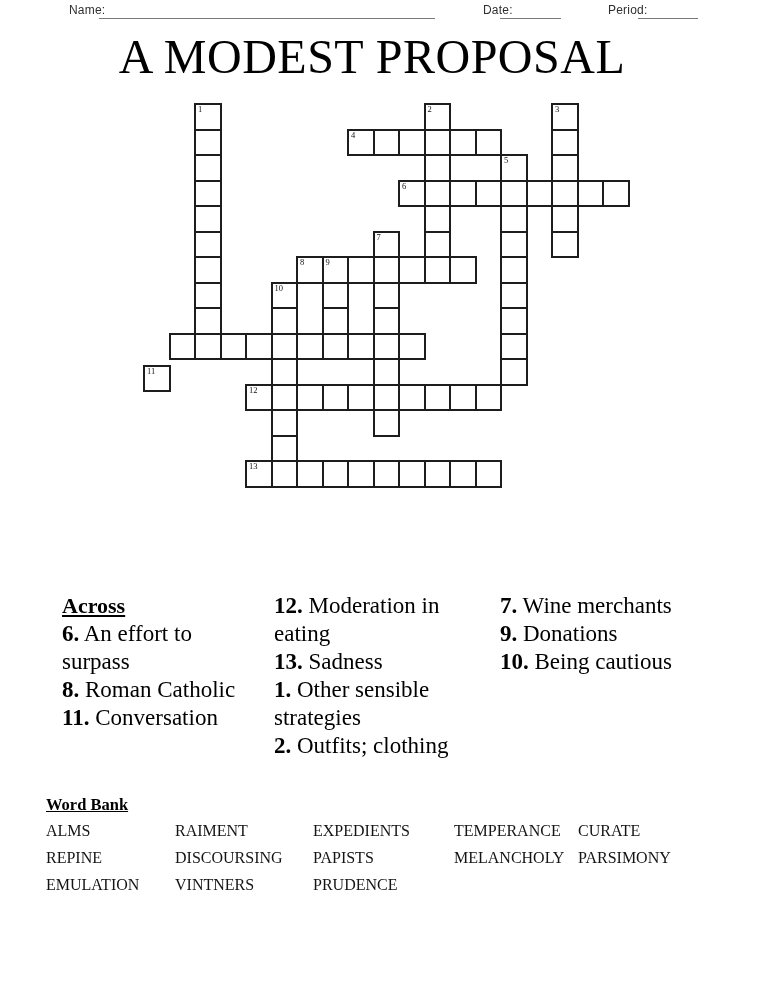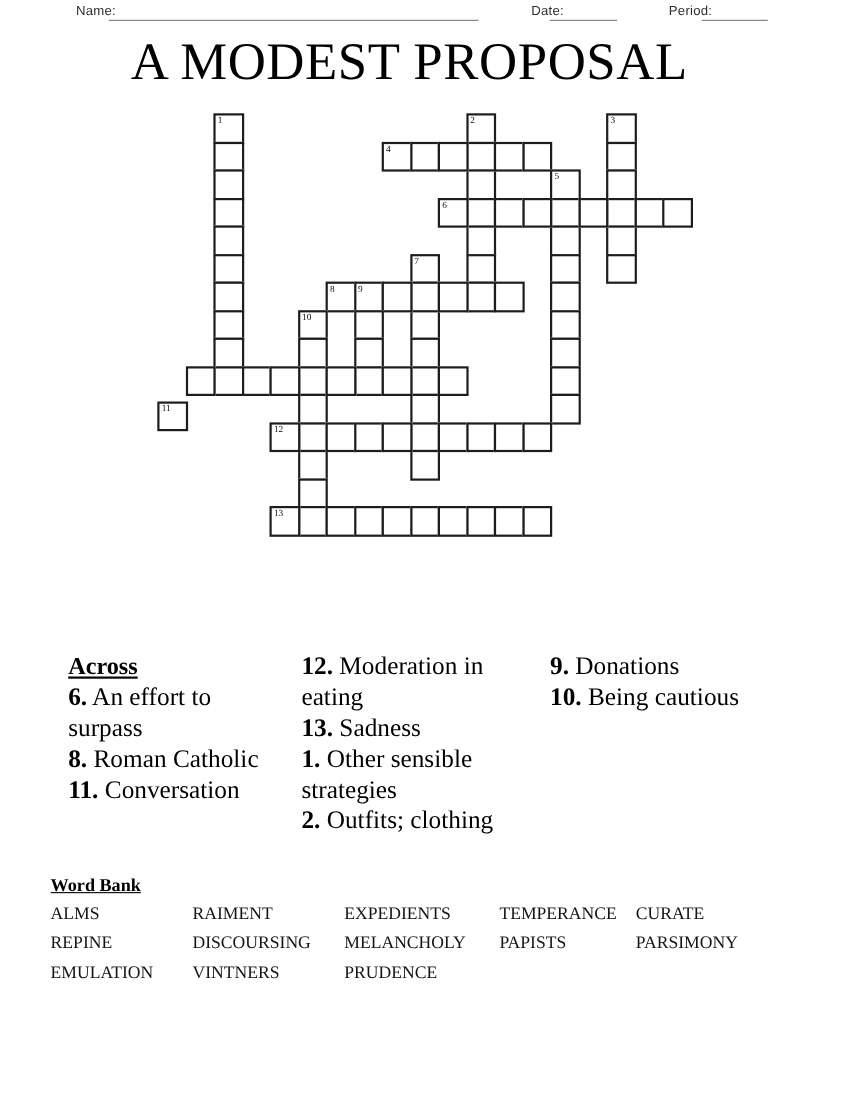--- a/index.html
+++ b/index.html
@@ -202,32 +202,33 @@
 </div>
 
 <div class="clue-col" id="clue-col-2">
   <p class="clue"><b>12.</b> <span>Moderation in eating</span></p>
   <p class="clue"><b>13.</b> <span>Sadness</span></p>
   <p class="clue"><b>1.</b> <span>Other sensible strategies</span></p>
   <p class="clue"><b>2.</b> <span>Outfits; clothing</span></p>
 </div>
 
 <div class="clue-col" id="clue-col-3">
+  <p class="clue"><b>7.</b> <span>Wine merchants</span></p>
   <p class="clue"><b>9.</b> <span>Donations</span></p>
   <p class="clue"><b>10.</b> <span>Being cautious</span></p>
 </div>
 
 <div class="wb-heading">Word Bank</div>
 <div id="word-bank">
     <span class="wb-item">ALMS</span>
     <span class="wb-item">RAIMENT</span>
     <span class="wb-item">EXPEDIENTS</span>
     <span class="wb-item">TEMPERANCE</span>
     <span class="wb-item">CURATE</span>
     <span class="wb-item">REPINE</span>
     <span class="wb-item">DISCOURSING</span>
+    <span class="wb-item">PAPISTS</span>
     <span class="wb-item">MELANCHOLY</span>
-    <span class="wb-item">PAPISTS</span>
     <span class="wb-item">PARSIMONY</span>
     <span class="wb-item">EMULATION</span>
     <span class="wb-item">VINTNERS</span>
     <span class="wb-item">PRUDENCE</span>
   </div>
 
 </body></html>

